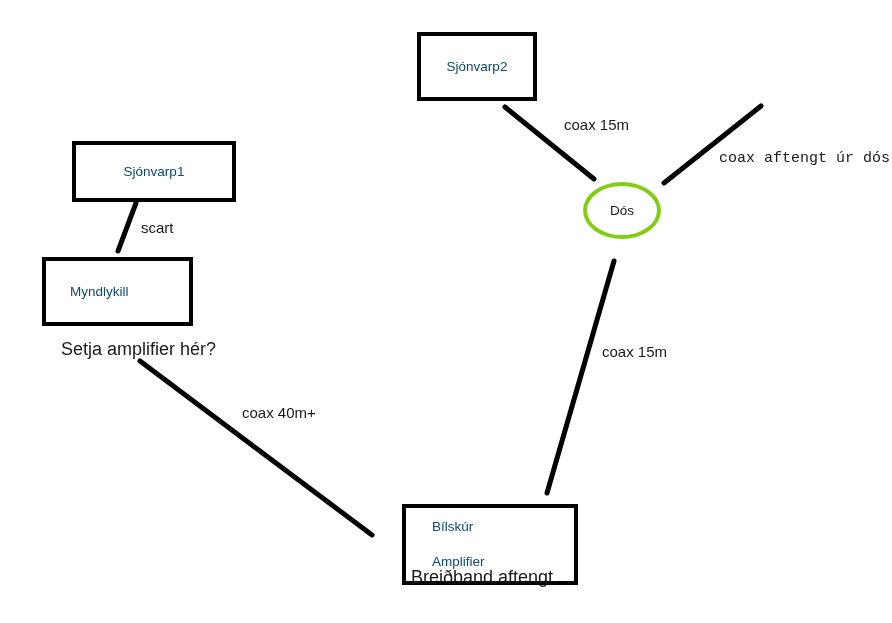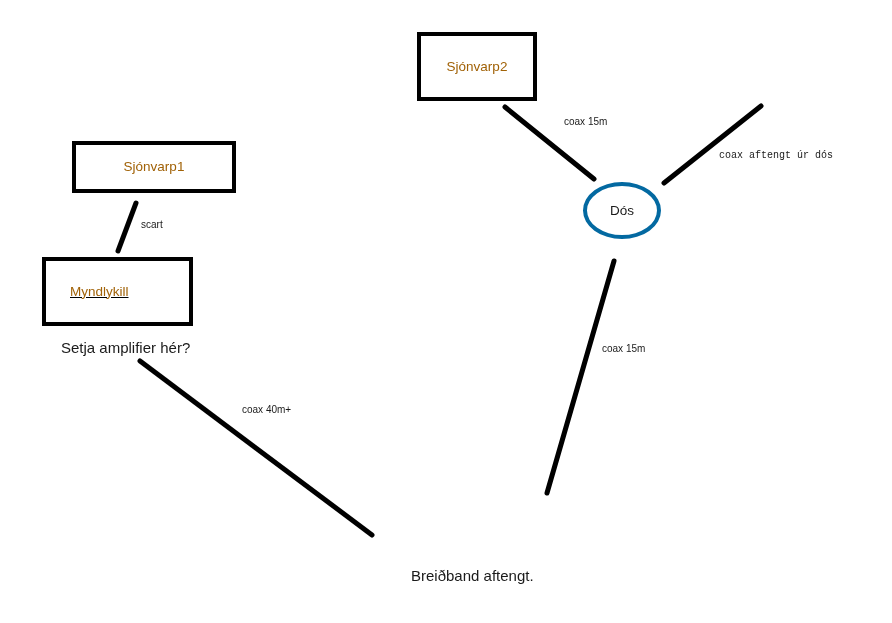--- a/index.html
+++ b/index.html
@@ -28,59 +28,59 @@
     position: absolute;
     box-sizing: border-box;
     border: 4px solid #000000;
     background: #ffffff;
     display: flex;
     flex-direction: column;
     justify-content: center;
   }
   .node-box .node-label {
     font-size: 13.5px;
-    color: #a16207;
+    color: #0c4a6e;
     line-height: 1.15;
     white-space: nowrap;
   }
   .node-centered .node-label {
     text-align: center;
   }
   .node-left .node-label {
     text-align: left;
     padding-left: 26px;
   }
   .node-left-sm .node-label {
     text-align: left;
     padding-left: 24px;
   }
   .node-ellipse {
     position: absolute;
     box-sizing: border-box;
-    border: 4px solid #0369a1;
+    border: 4px solid #84cc16;
     border-radius: 50%;
     background: #ffffff;
     display: flex;
     align-items: center;
     justify-content: center;
   }
   .node-ellipse .node-label {
     font-size: 13.5px;
     color: #1a1a1a;
     white-space: nowrap;
   }
   .edge-label {
     position: absolute;
-    font-size: 10px;
+    font-size: 15px;
     color: #1a1a1a;
     white-space: nowrap;
   }
   .free-label {
     position: absolute;
-    font-size: 15px;
+    font-size: 18px;
     color: #1a1a1a;
     white-space: nowrap;
   }
   .stack-line { display: block; }
   .stack-gap { height: 19px; }
 </style>
 </head>
 <body>
 
 <div id="canvas">
@@ -90,32 +90,37 @@
     <line x1="664" y1="183" x2="761" y2="106" stroke="#000000" stroke-width="5" stroke-linecap="round"></line>
     <line x1="614" y1="261" x2="547" y2="493" stroke="#000000" stroke-width="5" stroke-linecap="round"></line>
     <line x1="136" y1="203" x2="118" y2="251" stroke="#000000" stroke-width="5" stroke-linecap="round"></line>
     <line x1="140" y1="361" x2="372" y2="535" stroke="#000000" stroke-width="5" stroke-linecap="round"></line>
   </svg>
 
   <div class="node-box node-centered" style="left:417px; top:32px; width:120px; height:69px;">
     <span class="node-label">Sjónvarp2</span>
   </div>
 
-  <div class="node-box node-centered" style="left:72px; top:141px; width:164px; height:52px;">
+  <div class="node-box node-centered" style="left:72px; top:141px; width:164px; height:61px;">
     <span class="node-label">Sjónvarp1</span>
   </div>
 
-  <div class="node-box node-left-sm" style="left:42px; top:257px; width:151px; height:69px;text-decoration:underline;">
+  <div class="node-box node-left-sm" style="left:42px; top:257px; width:151px; height:69px;">
     <span class="node-label">Myndlykill</span>
   </div>
 
   <div class="node-ellipse" style="left:583px; top:182px; width:78px; height:57px;">
     <span class="node-label">Dós</span>
   </div>
 
+  <div class="node-box node-left" style="left:402px; top:504px; width:176px; height:81px;">
+    <span class="node-label stack-line">Bílskúr</span>
+    <span class="stack-gap"></span>
+    <span class="node-label stack-line">Amplifier</span>
+  </div>
 
   <div class="edge-label" style="left:564px; top:116px;">coax 15m</div>
 
   <div class="edge-label" style="left:719px; top:150px;font-family:Liberation Mono, monospace;">coax aftengt úr dós</div>
 
   <div class="edge-label" style="left:602px; top:343px;">coax 15m</div>
 
   <div class="edge-label" style="left:141px; top:219px;">scart</div>
 
   <div class="edge-label" style="left:242px; top:404px;">coax 40m+</div>

